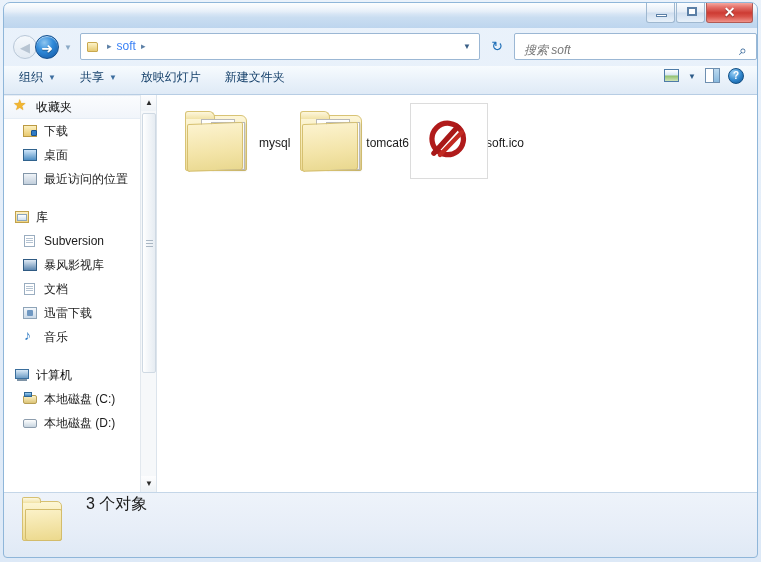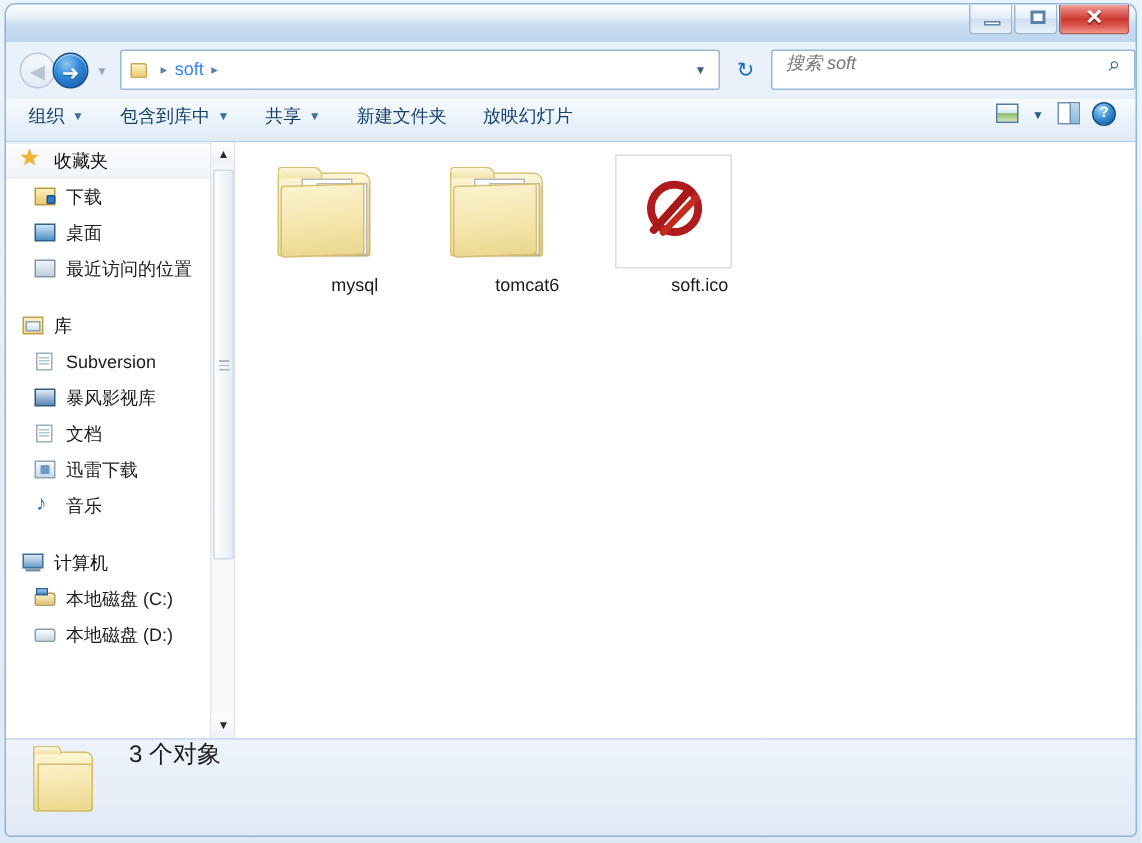--- a/index.html
+++ b/index.html
@@ -225,21 +225,21 @@
 
   #searchbox {
     position: absolute;
     left: 510px; top: 5px;
     width: 243px; height: 27px;
     box-sizing: border-box;
     border: 1px solid #9bb7d4;
     background: #fff;
     border-radius: 2px;
     display: flex;
-    align-items: flex-start;
+    align-items: flex-end;
   }
   #searchbox .ph {
     font-style: italic;
     color: #777;
     font-size: 12px;
     padding-left: 9px;
     flex: 1;
   }
   #searchbox .mag {
     width: 26px;
@@ -539,21 +539,22 @@
   }
   #items {
     position: absolute;
     left: 22px; top: 8px;
     display: flex;
     gap: 0px;
   }
   .item {
     width: 115px;
     display: flex;
-    flex-direction: column;
+    flex-direction: row;
+    align-items: center;
   }
   .item-ico {
     width: 80px; height: 76px;
     position: relative;
   }
   .item-name {
     margin-top: 4px;
     font-size: 12px;
     color: #1a1a1a;
     text-align: center;
@@ -715,30 +716,27 @@
       <div class="ph">搜索 soft</div>
       <div class="mag">⌕</div>
     </div>
   </div>
 
   <div id="toolbar">
     <div class="tb-item">
       <span>组织</span><span class="caret">▼</span>
     </div>
     <div class="tb-item">
-      <span>包含到库中</span><span class="caret">▼</span>
+      <span>共享</span><span class="caret">▼</span>
     </div>
     <div class="tb-item">
-      <span>共享</span><span class="caret">▼</span>
+      <span>放映幻灯片</span>
     </div>
     <div class="tb-item">
       <span>新建文件夹</span>
-    </div>
-    <div class="tb-item">
-      <span>放映幻灯片</span>
     </div>
 
     <div class="tb-right">
       <div class="tb-ico">
         <div class="ico-views"></div>
       </div>
       <div class="views-caret">▼</div>
       <div class="tb-ico">
         <div class="ico-pane"></div>
       </div>

